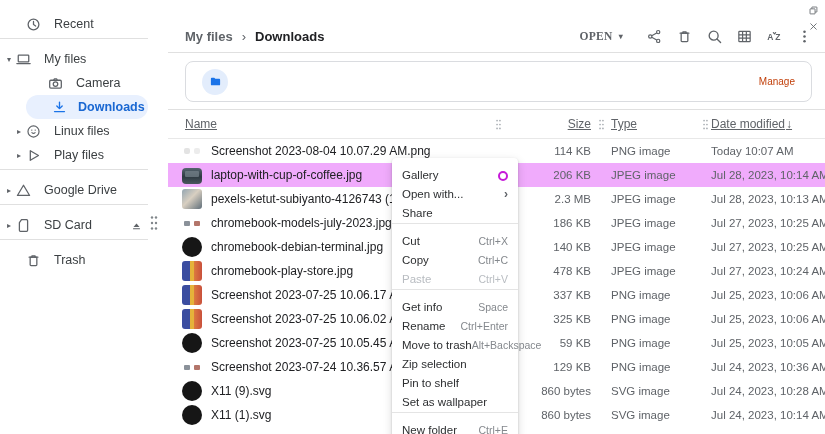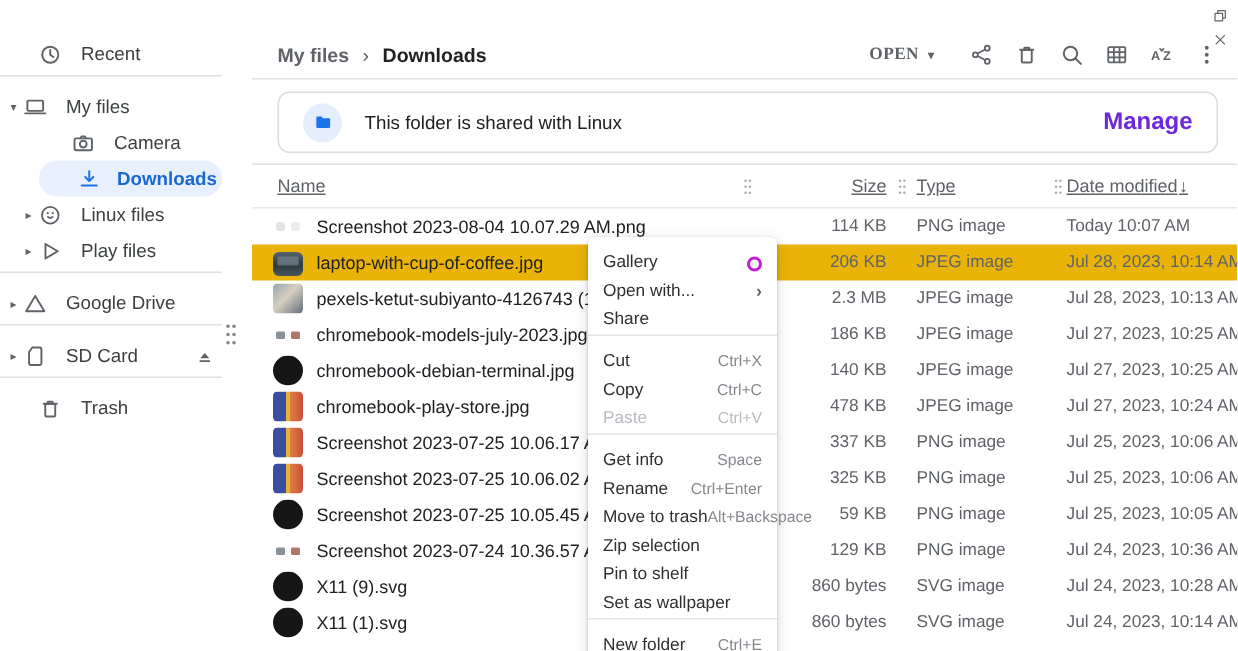--- a/index.html
+++ b/index.html
@@ -6,21 +6,21 @@
   html,body { background:#fff; }
   body { font-family: "Liberation Sans", sans-serif; }
   .window { position:relative; width:825px; height:434px; background:#fff; overflow:hidden; color:#202124; }
 
   
   .titlebar { position:absolute; top:0; left:0; right:0; height:20px; display:flex; justify-content:flex-end; align-items:center; gap:15px; padding-right:4px; z-index:20; }
   .winctl { width:16px; height:16px; display:flex; align-items:center; justify-content:center; color:#5f6368; cursor:default; background:none; border:none; }
   .winctl svg { width:11px; height:11px; }
 
   
-  .sidebar { position:absolute; top:20px; left:0; width:168px; bottom:0; padding-top:4px; font-size:12.5px; color:#3c4043; }
+  .sidebar { position:absolute; top:8px; left:0; width:168px; bottom:0; padding-top:4px; font-size:12.5px; color:#3c4043; }
   .sb-item { position:relative; height:24px; display:flex; align-items:center; padding-left:14px; cursor:default; }
   .sb-item .sb-arrow { width:10px; font-size:8px; color:#5f6368; flex:none; text-align:center; margin-right:1px; }
   .sb-item.has-arrow { padding-left:4px; }
   .sb-item.child { padding-left:36px; }
   .sb-item.child.has-arrow { padding-left:14px; }
   .sb-icon { width:17px; height:17px; flex:none; color:#5f6368; }
   .sb-label { margin-left:12px; white-space:nowrap; }
   .sb-item.selected { margin-left:26px; margin-right:20px; padding-left:14px; border-radius:12px; background:#e8f0fe; }
   .sb-item.selected .sb-icon { color:#1a73e8; }
   .sb-item.selected .sb-label { color:#1967d2; font-weight:700; margin-left:10px; }
@@ -39,37 +39,37 @@
   .toolbar-right { margin-left:auto; display:flex; align-items:center; }
   .open-btn { display:flex; align-items:center; background:none; border:none; color:#5f6368; font-size:11.5px; font-weight:700; letter-spacing:.3px; padding:4px 6px; margin-right:10px; font-family:Liberation Serif, serif; }
   .open-caret { font-size:8px; margin-left:6px; }
   .tb-btn { width:30px; height:30px; display:flex; align-items:center; justify-content:center; background:none; border:none; color:#5f6368; }
   .tb-btn svg { width:17px; height:17px; }
 
   .banner { margin:8px 13px 0 17px; height:41px; border:1px solid #dadce0; border-radius:8px; display:flex; align-items:center; padding:0 16px; }
   .banner-icon { width:26px; height:26px; border-radius:50%; background:#e3edfc; display:flex; align-items:center; justify-content:center; flex:none; }
   .banner-icon svg { width:13px; height:13px; color:#1a73e8; }
   .banner-text { margin-left:15px; font-size:12.5px; color:#202124; }
-  .banner-action { margin-left:auto; color:#6d28d9; font-size:16px; font-weight:700; cursor:default; }
+  .banner-action { margin-left:auto; color:#c2410c; font-size:10px; font-weight:400; cursor:default; }
   .table-divider { margin-top:7px; border-top:1px solid #e0e0e0; }
 
   
   .list-header { height:29px; display:flex; align-items:center; font-size:12px; color:#5f6368; border-bottom:1px solid #e8e8e8; padding-right:7px;text-decoration:underline; }
   .hdr-name { flex:1; padding-left:17px; display:flex; align-items:center; justify-content:space-between; min-width:0; }
   .hdr-size { width:88px; flex:none; text-align:right; }
   .hdr-gap1 { width:20px; flex:none; display:flex; justify-content:center; }
   .hdr-type { width:88px; flex:none; }
   .hdr-gap2 { width:12px; flex:none; display:flex; justify-content:center; }
   .hdr-date { width:107px; flex:none; display:flex; align-items:center; gap:1px; white-space:nowrap; }
   .col-handle { width:9px; height:13px; color:#9aa0a6; opacity:.85; flex:none; }
   .sort-arrow { font-size:12px; color:#5f6368; }
 
   .file-list { flex:1; }
   .file-row { height:24px; display:flex; align-items:center; padding-right:7px; font-size:12px; cursor:default; }
-  .file-row.selected { background:#eab308;justify-content:flex-end; }
+  .file-row.selected { background:#f0abfc;justify-content:flex-end; }
   .row-name { flex:1; min-width:0; display:flex; align-items:center; padding-left:14px; color:#202124; white-space:nowrap; overflow:hidden; }
   .row-size { width:88px; flex:none; text-align:right; color:#5f6368; font-size:11.5px; }
   .row-type { width:88px; flex:none; margin-left:20px; color:#5f6368; font-size:11.5px; }
   .row-date { width:107px; flex:none; margin-left:12px; color:#5f6368; font-size:11.5px; white-space:nowrap; }
   .fname { margin-left:9px; overflow:hidden; text-overflow:ellipsis; }
 
   
   .thumb { width:20px; height:20px; flex:none; position:relative; border-radius:3px; }
   .thumb.faded { background:#fff; }
   .thumb.faded::before { content:""; position:absolute; left:2px; top:7px; width:6px; height:6px; border-radius:2px; background:#e3e3e3; box-shadow:10px 0 0 #ececec; }
@@ -384,21 +384,20 @@
           </div>
       </div>
     </div>
 
     <div class="banner">
       <span class="banner-icon">
           <svg>
             <use href="#i-shared-folder"></use>
           </svg>
         </span>
-      <span class="banner-text">This folder is shared with Linux</span>
       <span class="banner-action">Manage</span>
     </div>
     <div class="table-divider"></div>
 
     <div class="list-header">
       <div class="hdr-name">
         <span>Name</span>
         <svg class="col-handle">
             <use href="#i-dots6"></use>
           </svg>

